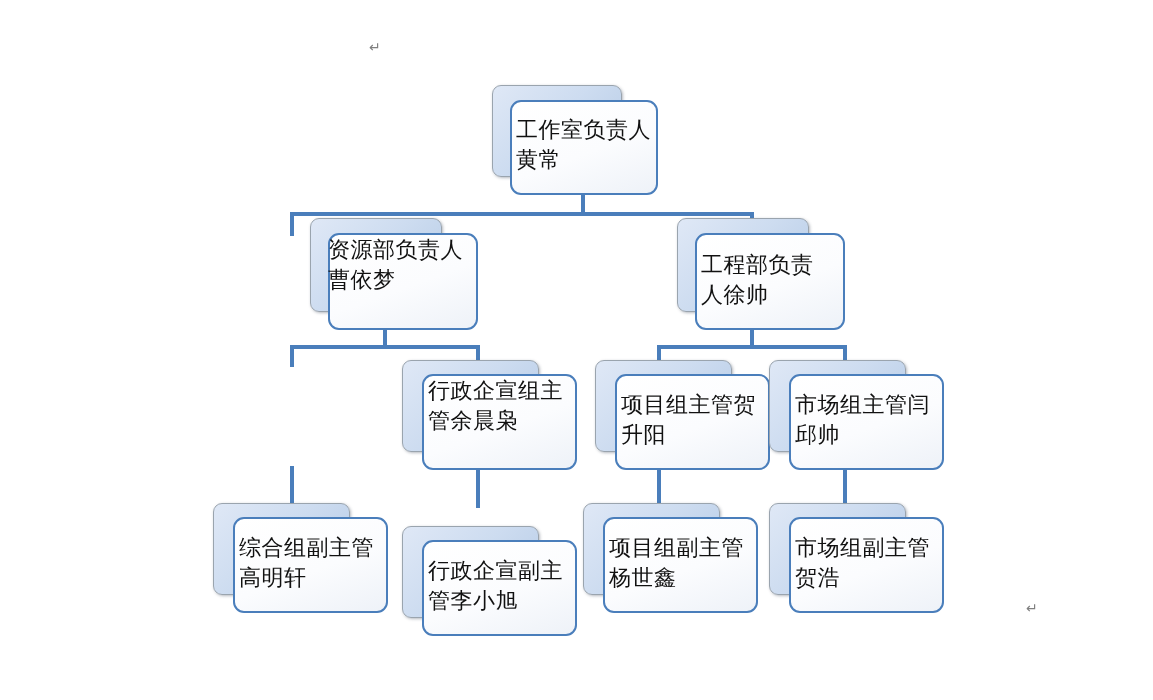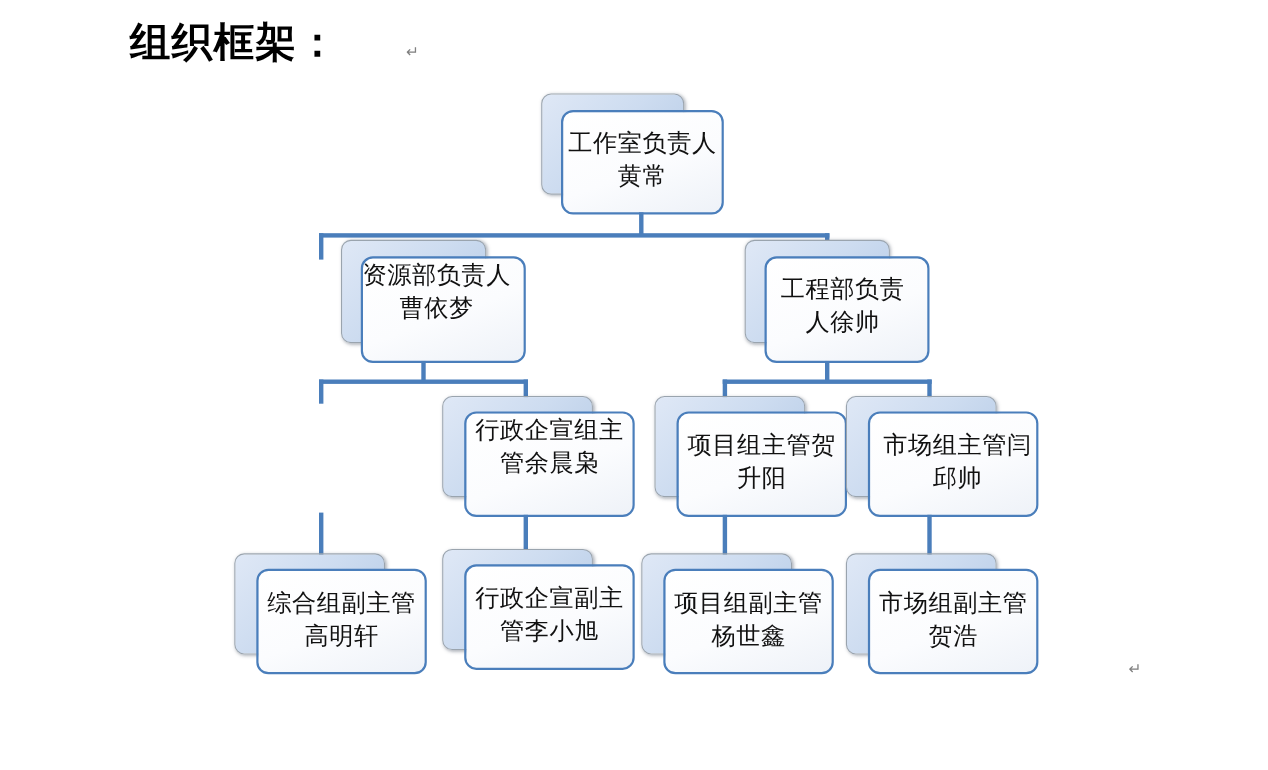--- a/index.html
+++ b/index.html
@@ -65,37 +65,36 @@
     position: absolute;
     border: 2px solid #4a7ebb;
     border-radius: 11px;
     background: linear-gradient(160deg, #ffffff 0%, #fbfcfe 55%, #eef2f8 100%);
     box-sizing: border-box;
   }
   .node .label {
     position: absolute;
     left: 0;
     right: 0;
-    text-align: center;
+    text-align: left;
     font-family: "Liberation Serif", "DejaVu Serif", serif;
     font-size: 22px;
     line-height: 30px;
     color: #111111;
     letter-spacing: 0.5px;
     word-break: break-all;
     padding: 0 6px;
     box-sizing: border-box;
   }
 </style>
 </head>
 <body>
 
 <div id="canvas">
 
-  <div id="page-title">组织框架：</div>
   <div class="pilcrow" style="left:369px; top:40px;">↵</div>
   <div class="pilcrow" style="left:1026px; top:601px;">↵</div>
 
   <div class="conn conn-v" style="left:581px; top:192px; height:22px;"></div>
   <div class="conn conn-h" style="left:290px; top:212px; width:464px;"></div>
   <div class="conn conn-v" style="left:290px; top:212px; height:24px;"></div>
   <div class="conn conn-v" style="left:750px; top:212px; height:24px;"></div>
 
   <div class="conn conn-v" style="left:383px; top:328px; height:20px;"></div>
   <div class="conn conn-h" style="left:290px; top:345px; width:190px;"></div>
@@ -120,21 +119,21 @@
 
   <div class="node" style="left:310px; top:218px; width:170px; height:112px;">
     <div class="back" style="width:132px; height:94px;"></div>
     <div class="front" style="left:18px; top:15px; width:150px; height:97px;"></div>
     <div class="label" style="left:12px; top:17px; width:150px;">资源部负责人曹依梦</div>
   </div>
 
   <div class="node" style="left:677px; top:218px; width:170px; height:112px;">
     <div class="back" style="width:132px; height:94px;"></div>
     <div class="front" style="left:18px; top:15px; width:150px; height:97px;"></div>
-    <div class="label" style="left:18px; top:32px; width:142px;font-family:Liberation Mono, monospace;">工程部负责人徐帅</div>
+    <div class="label" style="left:18px; top:32px; width:142px;">工程部负责人徐帅</div>
   </div>
 
 
   <div class="node" style="left:402px; top:360px; width:175px; height:110px;">
     <div class="back" style="width:137px; height:92px;"></div>
     <div class="front" style="left:20px; top:14px; width:155px; height:96px;"></div>
     <div class="label" style="left:20px; top:16px; width:155px;">行政企宣组主管余晨枭</div>
   </div>
 
   <div class="node" style="left:595px; top:360px; width:175px; height:110px;">
@@ -148,21 +147,21 @@
     <div class="front" style="left:20px; top:14px; width:155px; height:96px;"></div>
     <div class="label" style="left:20px; top:30px; width:163px;">市场组主管闫邱帅</div>
   </div>
 
   <div class="node" style="left:213px; top:503px; width:156px; height:110px;">
     <div class="back" style="width:137px; height:92px;"></div>
     <div class="front" style="left:20px; top:14px; width:155px; height:96px;"></div>
     <div class="label" style="left:20px; top:30px; width:155px;">综合组副主管高明轩</div>
   </div>
 
-  <div class="node" style="left:402px; top:499px; width:175px; height:98px;">
+  <div class="node" style="left:402px; top:526px; width:175px; height:98px;">
     <div class="back" style="width:137px; height:92px;"></div>
     <div class="front" style="left:20px; top:14px; width:155px; height:96px;"></div>
     <div class="label" style="left:20px; top:30px; width:155px;">行政企宣副主管李小旭</div>
   </div>
 
   <div class="node" style="left:583px; top:503px; width:175px; height:110px;">
     <div class="back" style="width:137px; height:92px;"></div>
     <div class="front" style="left:20px; top:14px; width:155px; height:96px;"></div>
     <div class="label" style="left:20px; top:30px; width:155px;">项目组副主管杨世鑫</div>
   </div>

